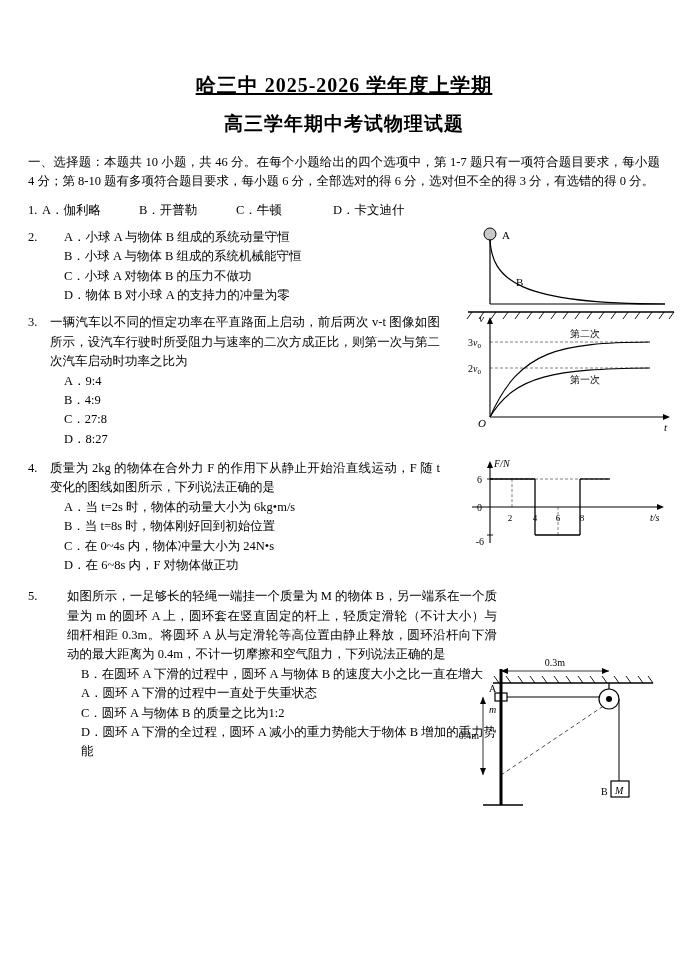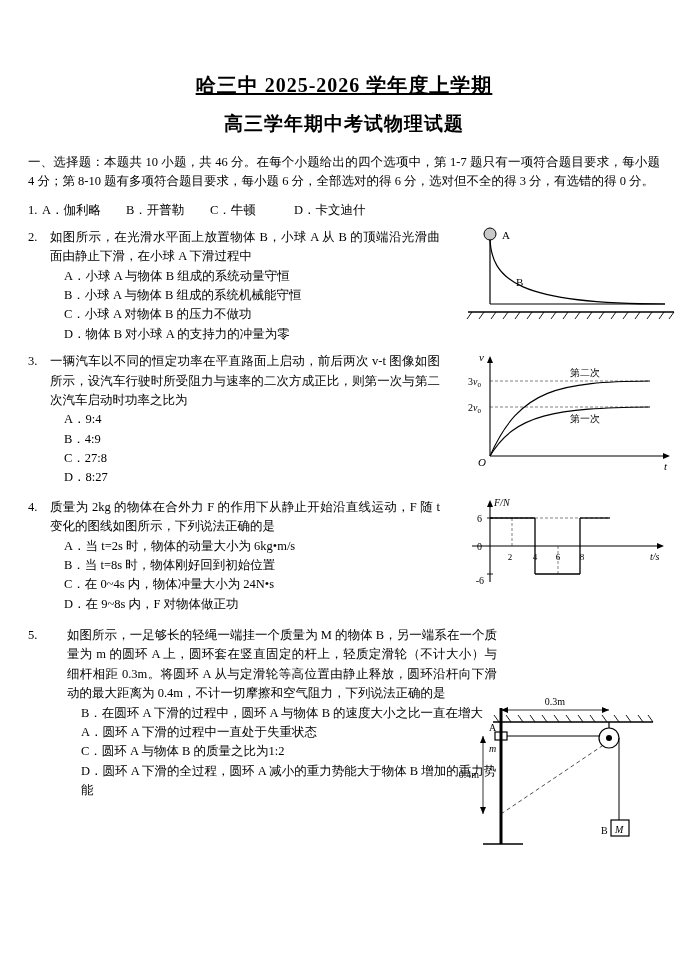--- a/index.html
+++ b/index.html
@@ -64,20 +64,21 @@
   }
   .opts {
     margin-left: 22px;
   }
   .opt {
     margin-left: 14px;
   }
   .optrow {
     margin-left: 14px;
     display: flex;
+    gap: 13px;
   }
   .optrow span {
     display: inline-block;
     width: 84px;
   }
   .narrow {
     width: 390px;
   }
   .narrow2 {
     width: 430px;
@@ -103,21 +104,20 @@
     <div class="optrow" style="margin-top:2px;">
       <span>A．伽利略</span>
       <span>B．开普勒</span>
       <span>C．牛顿</span>
       <span>D．卡文迪什</span>
     </div>
   </div>
 
   <div class="q" style="margin-top:8px;">
     <div class="qnum">2.</div>
-    <div class="qbody narrow">如图所示，在光滑水平面上放置物体 B，小球 A 从 B 的顶端沿光滑曲面由静止下滑，在小球 A 下滑过程中</div>
     <div class="opts narrow">
       <div class="opt">A．小球 A 与物体 B 组成的系统动量守恒</div>
       <div class="opt">B．小球 A 与物体 B 组成的系统机械能守恒</div>
       <div class="opt">C．小球 A 对物体 B 的压力不做功</div>
       <div class="opt">D．物体 B 对小球 A 的支持力的冲量为零</div>
     </div>
     <div class="fig" style="left:432px; top:-2px;">
       <svg width="220" height="96" viewBox="0 0 220 96">
         <path d="M30 10 C 30 55, 60 78, 205 78" fill="none" stroke="#000" stroke-width="1.2"></path>
         <line x1="30" y1="10" x2="30" y2="78" stroke="#000" stroke-width="1.2"></line>
@@ -180,21 +180,21 @@
     </div>
   </div>
 
   <div class="q" style="margin-top:10px;">
     <div class="qnum">4.</div>
     <div class="qbody narrow">质量为 2kg 的物体在合外力 F 的作用下从静止开始沿直线运动，F 随 t 变化的图线如图所示，下列说法正确的是</div>
     <div class="opts narrow">
       <div class="opt">A．当 t=2s 时，物体的动量大小为 6kg•m/s</div>
       <div class="opt">B．当 t=8s 时，物体刚好回到初始位置</div>
       <div class="opt">C．在 0~4s 内，物体冲量大小为 24N•s</div>
-      <div class="opt">D．在 9~8s 内，F 对物体做正功</div>
+      <div class="opt">D．在 6~8s 内，F 对物体做正功</div>
     </div>
     <div class="fig" style="left:432px; top:-4px;text-align:center;">
       <svg width="220" height="110" viewBox="0 0 220 110">
         <line x1="30" y1="88" x2="30" y2="10" stroke="#000" stroke-width="1.1"></line>
         <polygon points="30,6 27,13 33,13" fill="#000"></polygon>
         <line x1="12" y1="52" x2="200" y2="52" stroke="#000" stroke-width="1.1"></line>
         <polygon points="204,52 197,49 197,55" fill="#000"></polygon>
         <text x="34" y="12" font-family="Liberation Serif, serif" font-size="10" font-style="italic">F/N</text>
         <text x="190" y="66" font-family="Liberation Serif, serif" font-size="10" font-style="italic">t/s</text>
         <text x="22" y="28" font-family="Liberation Serif, serif" font-size="10" text-anchor="end">6</text>

